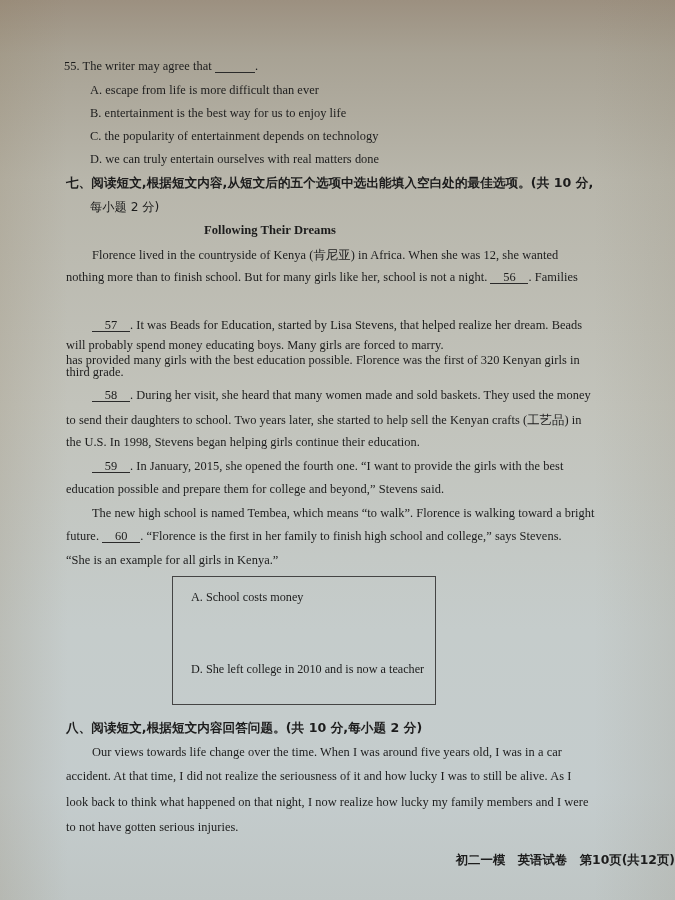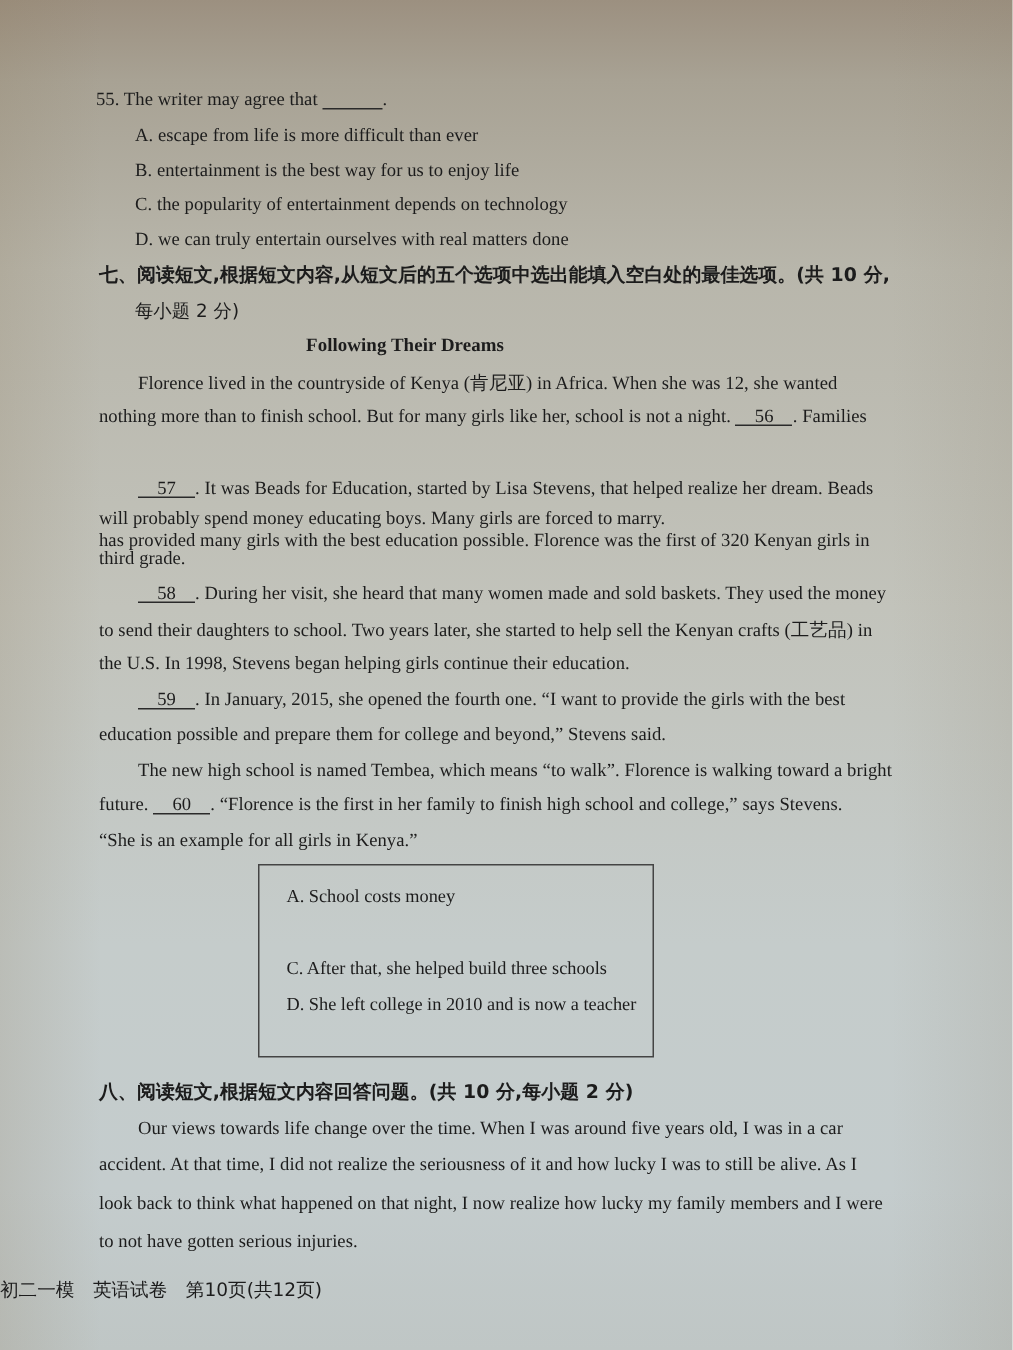--- a/index.html
+++ b/index.html
@@ -16,21 +16,21 @@
     .line { position: absolute; font-size: 12.4px; white-space: nowrap; letter-spacing: 0.05px; }
     .cn { font-family: "DejaVu Sans", sans-serif; font-size: 12.6px; font-weight: bold; }
     .cn-light { font-family: "DejaVu Sans", sans-serif; font-size: 12.2px; }
     .title { font-weight: bold; font-size: 12.6px; }
     .blank { display: inline-block; border-bottom: 1px solid #2a2a2a; text-align: center; line-height: 12px; }
     .options-box {
       position: absolute; left: 172px; top: 576px; width: 264px; height: 129px;
       border: 1px solid #444; box-sizing: border-box;
     }
     .opt { position: absolute; left: 18px; font-size: 12.2px; white-space: nowrap; }
-    .footer { position: absolute; left: 0; width: 675px; top: 852px; text-align: left; font-family: "DejaVu Sans", sans-serif; font-size: 12.4px; }
+    .footer { position: absolute; left: 0; width: 675px; top: 852px; text-align: right; font-family: "DejaVu Sans", sans-serif; font-size: 12.4px; font-weight: bold; }
   </style>
 </head>
 <body>
 
 <div class="page-shade"></div>
 
 <div class="line" style="left:64px; top:59px;">
   <span>55. The writer may agree that</span>
   <span class="blank" style="width:40px;">&nbsp;</span><span>.</span>
 </div>
@@ -69,21 +69,20 @@
 
 <div class="line" style="left:92px; top:506px;">The new high school is named Tembea, which means “to walk”. Florence is walking toward a bright</div>
 <div class="line" style="left:66px; top:529px;">
   <span>future.</span>
   <span class="blank" style="width:38px;">60</span><span>. “Florence is the first in her family to finish high school and college,” says Stevens.</span>
 </div>
 <div class="line" style="left:66px; top:553px;">“She is an example for all girls in Kenya.”</div>
 
 <div class="options-box">
   <div class="opt" style="top:13px;">A. School costs money</div>
-  <div class="opt" style="top:61px;">C. After that, she helped build three schools</div>
   <div class="opt" style="top:85px;">D. She left college in 2010 and is now a teacher</div>
 </div>
 
 <div class="line cn" style="left:66px; top:720px;">八、阅读短文,根据短文内容回答问题。(共 10 分,每小题 2 分)</div>
 <div class="line" style="left:92px; top:745px;">Our views towards life change over the time. When I was around five years old, I was in a car</div>
 <div class="line" style="left:66px; top:769px;">accident. At that time, I did not realize the seriousness of it and how lucky I was to still be alive. As I</div>
 <div class="line" style="left:66px; top:795px;">look back to think what happened on that night, I now realize how lucky my family members and I were</div>
 <div class="line" style="left:66px; top:820px;">to not have gotten serious injuries.</div>
 
 <div class="footer">初二一模　英语试卷　第10页(共12页)</div>

